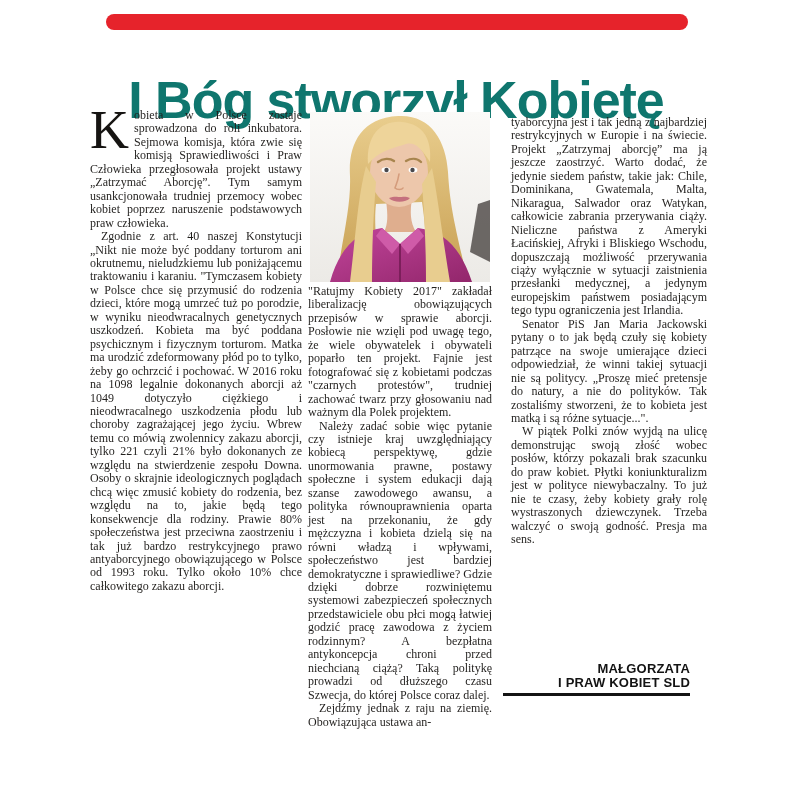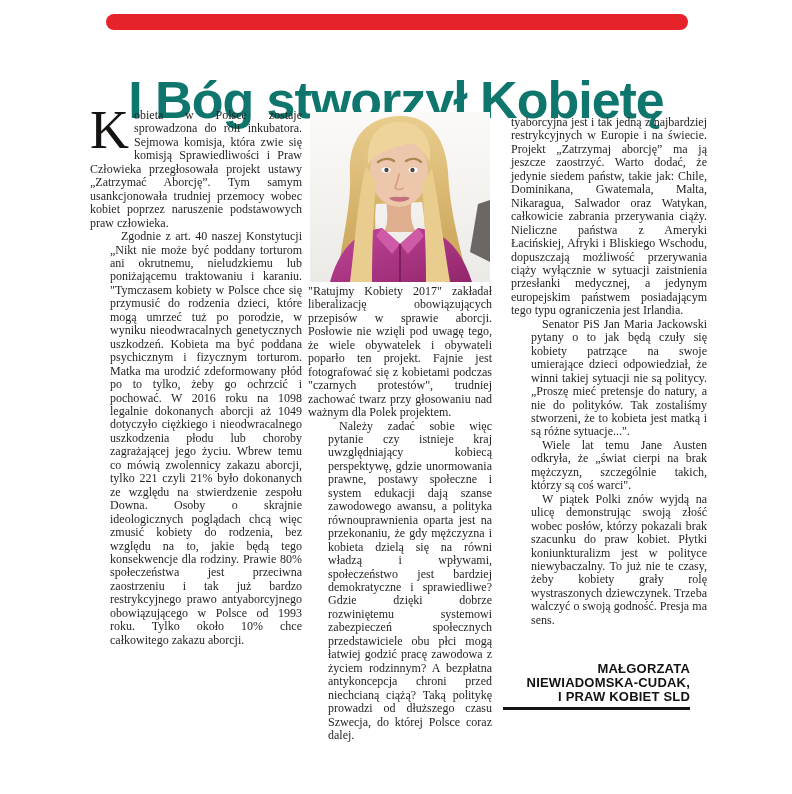--- a/index.html
+++ b/index.html
@@ -17,21 +17,21 @@
     font-size:52px;line-height:58px;letter-spacing:-1px;color:#0f766e;
     white-space:nowrap;
   }
   .col{
     position:absolute;
     font-family:"Liberation Serif", serif;
     font-size:12px;line-height:13.45px;color:#211f1d;
     text-align:justify;hyphens:auto;-webkit-hyphens:auto;
   }
   .col p{margin:0;}
-  .col p.indent{text-indent:11px;margin-left:20px;}
+  .col p.indent{text-indent:11px;}
   .col1{left:90px;top:109px;width:212px;}
   .col2{left:308px;top:285px;width:184px;}
   .col3{left:511px;top:116px;width:196px;}
   .dropcap{
     float:left;font-family:"Liberation Serif", serif;
     font-size:54px;line-height:41px;padding:1px 5px 0 0;color:#161412;
   }
   .photo{
     position:absolute;left:310px;top:112px;width:180px;height:170px;
   }
@@ -102,26 +102,25 @@
     <path d="M90,132 L90,170" stroke="#7c1f5b" stroke-width="2"></path>
 
     <path d="M56,54 C48,84 46,120 40,170 L62,170 C62,128 64,96 66,70 Z" fill="#e8cd8f"></path>
     <path d="M122,56 C128,86 132,122 140,170 L116,170 C116,130 114,98 112,72 Z" fill="#e8cd8f"></path>
   </svg>
 </div>
 
 <div class="col col2">
   <p>"Ratujmy Kobiety 2017" zakładał liberalizację obowiązujących przepisów w sprawie aborcji. Posłowie nie wzięli pod uwagę tego, że wiele obywatelek i obywateli poparło ten projekt. Fajnie jest fotografować się z kobietami podczas "czarnych protestów", trudniej zachować twarz przy głosowaniu nad ważnym dla Polek projektem.</p>
   <p class="indent">Należy zadać sobie więc pytanie czy istnieje kraj uwzględniający kobiecą perspektywę, gdzie unormowania prawne, postawy społeczne i system edukacji dają szanse zawodowego awansu, a polityka równouprawnienia oparta jest na przekonaniu, że gdy mężczyzna i kobieta dzielą się na równi władzą i wpływami, społeczeństwo jest bardziej demokratyczne i sprawiedliwe? Gdzie dzięki dobrze rozwiniętemu systemowi zabezpieczeń społecznych przedstawiciele obu płci mogą łatwiej godzić pracę zawodowa z życiem rodzinnym? A bezpłatna antykoncepcja chroni przed niechcianą ciążą? Taką politykę prowadzi od dłuższego czasu Szwecja, do której Polsce coraz dalej.</p>
+  <p class="indent">Zejdźmy jednak z raju na ziemię. Obowiązująca ustawa an-</p>
 </div>
 
 <div class="col col3">
   <p>tyaborcyjna jest i tak jedną z najbardziej restrykcyjnych w Europie i na świecie. Projekt „Zatrzymaj aborcję” ma ją jeszcze zaostrzyć. Warto dodać, że jedynie siedem państw, takie jak: Chile, Dominikana, Gwatemala, Malta, Nikaragua, Salwador oraz Watykan, całkowicie zabrania przerywania ciąży. Nieliczne państwa z Ameryki Łacińskiej, Afryki i Bliskiego Wschodu, dopuszczają możliwość przerywania ciąży wyłącznie w sytuacji zaistnienia przesłanki medycznej, a jedynym europejskim państwem posiadającym tego typu ograniczenia jest Irlandia.</p>
   <p class="indent">Senator PiS Jan Maria Jackowski pytany o to jak będą czuły się kobiety patrzące na swoje umierające dzieci odpowiedział, że winni takiej sytuacji nie są politycy. „Proszę mieć pretensje do natury, a nie do polityków. Tak zostaliśmy stworzeni, że to kobieta jest matką i są różne sytuacje...".</p>
-  <p class="indent">Wiele lat temu Jane Austen odkryła, że „świat cierpi na brak mężczyzn, szczególnie takich, którzy są coś warci".</p>
   <p class="indent">W piątek Polki znów wyjdą na ulicę demonstrując swoją złość wobec posłów, którzy pokazali brak szacunku do praw kobiet. Płytki koniunkturalizm jest w polityce niewybaczalny. To już nie te czasy, żeby kobiety grały rolę wystraszonych dziewczynek. Trzeba walczyć o swoją godność. Presja ma sens.</p>
 </div>
 
 <div class="byline">
   <div>MAŁGORZATA</div>
-  <div>NIEWIADOMSKA-CUDAK,</div>
   <div>I PRAW KOBIET SLD</div>
 </div>
 
 </body></html>

